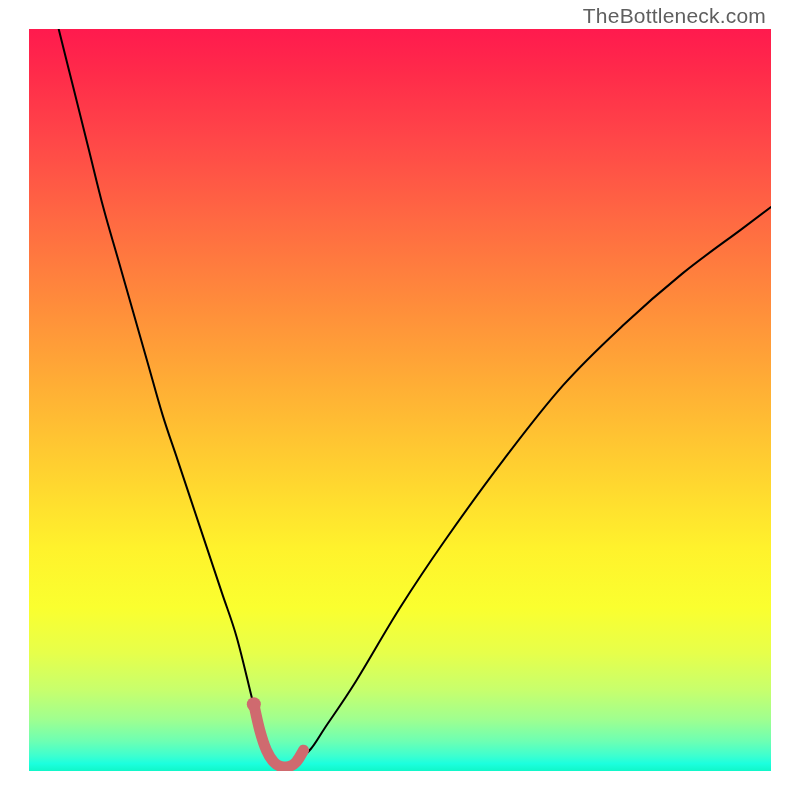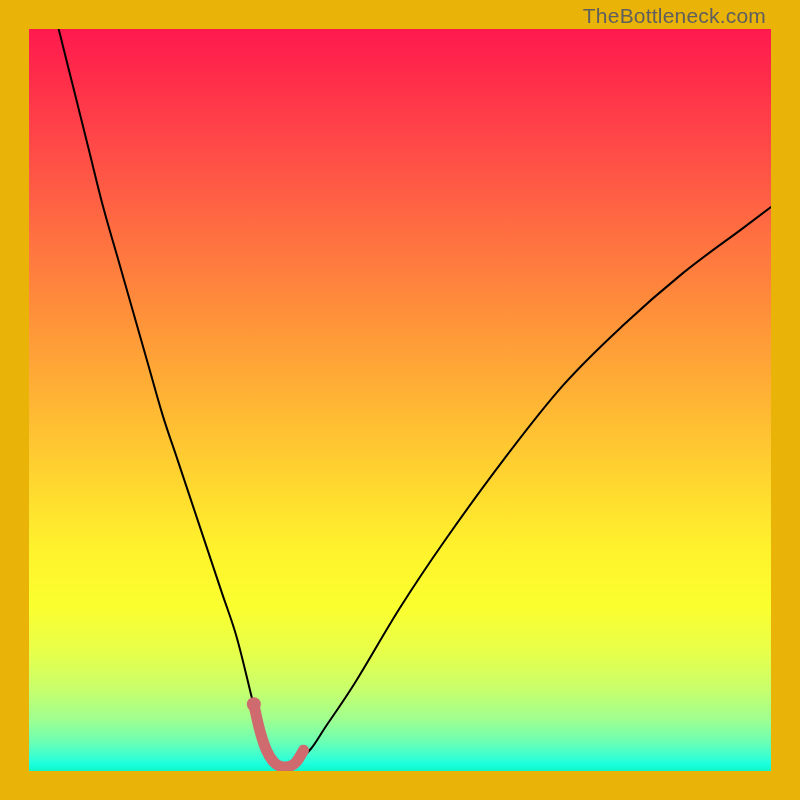--- a/index.html
+++ b/index.html
@@ -7,21 +7,21 @@
     padding: 0;
     width: 800px;
     height: 800px;
     background: #000;
     overflow: hidden;
     font-family: Arial, Helvetica, sans-serif;
   }
   .frame {
     position: absolute;
     inset: 0;
-    background: #eab308;
+    background: #ffffff;
   }
   .plot-area {
     position: absolute;
     left: 29px;
     top: 29px;
     width: 742px;
     height: 742px;
     overflow: hidden;
   }
   .gradient {

